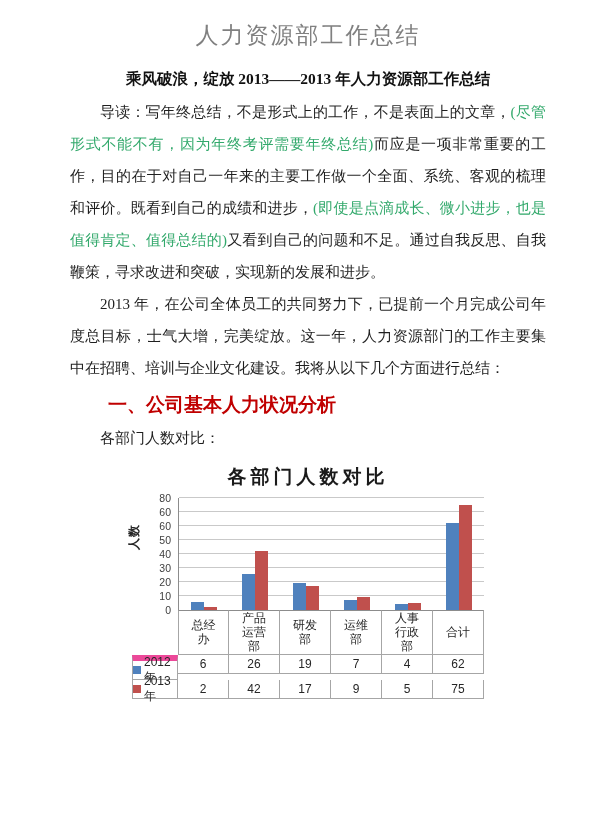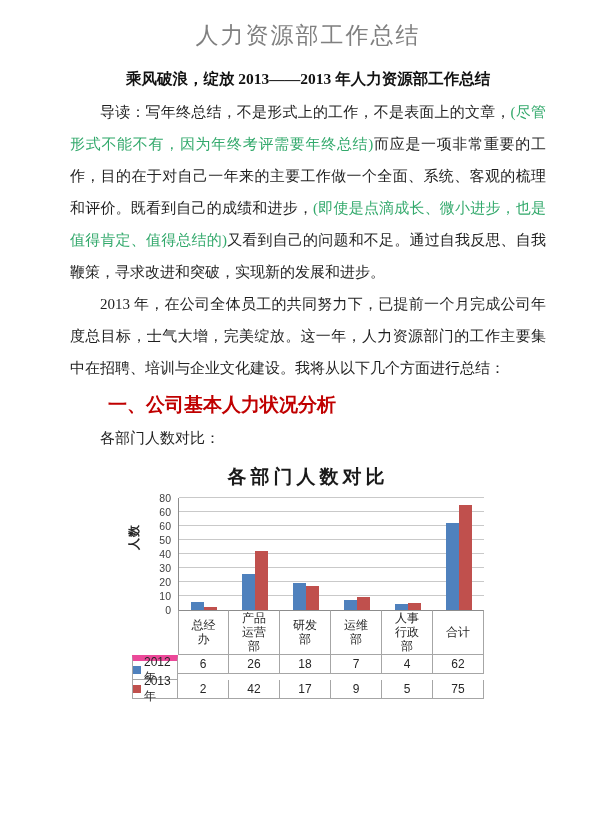--- a/index.html
+++ b/index.html
@@ -153,21 +153,21 @@
         <div class="cell header-cell">研发部</div>
         <div class="cell header-cell">运维部</div>
         <div class="cell header-cell">人事行政部</div>
         <div class="cell header-cell">合计</div>
         <div class="legend-cell first-row">
           <span class="legend-swatch" style="background: rgb(79, 129, 189);"></span>
           <span>2012年</span>
         </div>
         <div class="cell value-cell">6</div>
         <div class="cell value-cell">26</div>
-        <div class="cell value-cell">18</div>
+        <div class="cell value-cell">19</div>
         <div class="cell value-cell">7</div>
         <div class="cell value-cell">4</div>
         <div class="cell value-cell">62</div>
         <div class="legend-cell">
           <span class="legend-swatch" style="background: rgb(192, 80, 77);"></span>
           <span>2013年</span>
         </div>
         <div class="cell value-cell">2</div>
         <div class="cell value-cell">42</div>
         <div class="cell value-cell">17</div>

